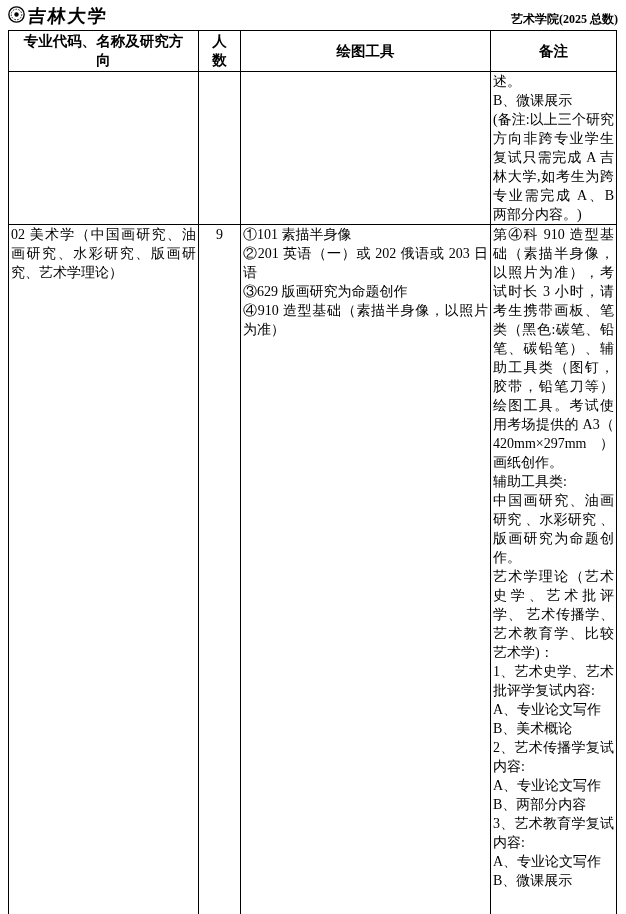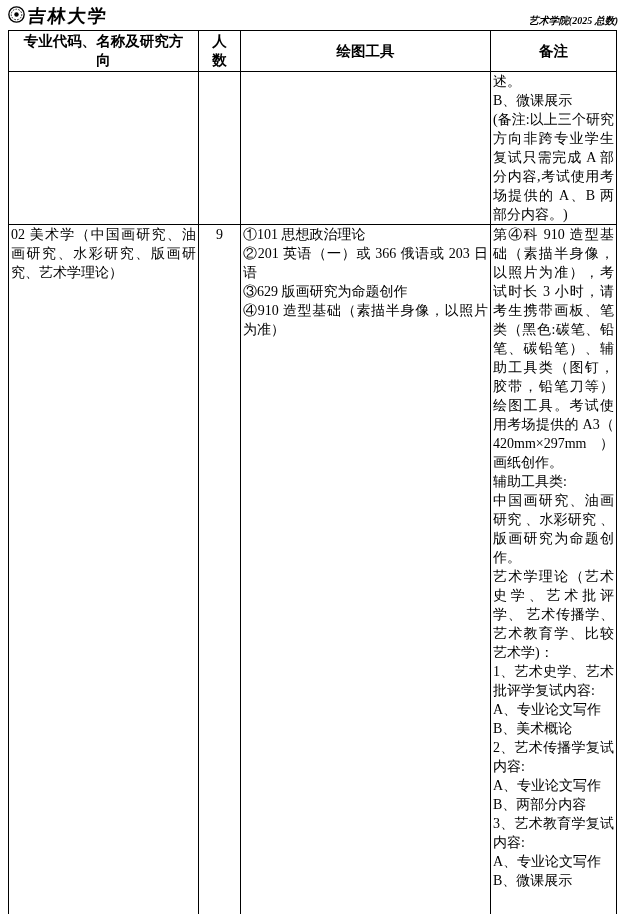--- a/index.html
+++ b/index.html
@@ -14,21 +14,21 @@
     display:flex;justify-content:space-between;align-items:flex-end;
     height:24px;margin-bottom:2px;
   }
   .brand{display:flex;align-items:center;gap:3px;}
   .seal{display:inline-block;}
   .brand-name{
     font-weight:bold;font-size:18px;letter-spacing:2px;
     transform:skewX(-6deg);
     font-family:"DejaVu Serif","Liberation Serif",serif;
   }
-  .college{font-weight:bold;font-size:10px;font-style:italic;}
+  .college{font-weight:bold;font-size:12px;}
   table.doc{
     border-collapse:collapse;table-layout:fixed;
     width:608px;
   }
   table.doc col.c1{width:190px;}
   table.doc col.c2{width:42px;}
   table.doc col.c3{width:250px;}
   table.doc col.c4{width:126px;}
   table.doc th, table.doc td{
     border:1px solid #000000;
@@ -80,31 +80,31 @@
       </tr>
     </thead>
     <tbody>
       <tr class="row-cont">
         <td class="program-cell"></td>
         <td class="count-cell"></td>
         <td class="subjects-cell"></td>
         <td class="remarks-cell">
           <p>述。</p>
           <p>B、微课展示</p>
-          <p>(备注:以上三个研究方向非跨专业学生复试只需完成 A 部分内容,考试使用考场提供的 A、B 两部分内容。)</p>
+          <p>(备注:以上三个研究方向非跨专业学生复试只需完成 A 吉林大学,如考生为跨专业需完成 A、B 两部分内容。)</p>
         </td>
       </tr>
       <tr class="row-main">
         <td class="program-cell">
           <p>02 美术学（中国画研究、油画研究、水彩研究、版画研究、艺术学理论）</p>
         </td>
         <td class="count-cell">9</td>
         <td class="subjects-cell">
-          <p>①101 思想政治理论</p>
-          <p>②201 英语（一）或 366 俄语或 203 日语</p>
+          <p>①101 素描半身像</p>
+          <p>②201 英语（一）或 202 俄语或 203 日语</p>
           <p>③629 版画研究为命题创作</p>
           <p>④910 造型基础（素描半身像，以照片为准）</p>
         </td>
         <td class="remarks-cell">
           <p>第④科 910 造型基础（素描半身像，以照片为准），考试时长 3 小时，请考生携带画板、笔类（黑色:碳笔、铅笔、碳铅笔）、辅助工具类（图钉，胶带，铅笔刀等）绘图工具。考试使用考场提供的 A3（ 420mm×297mm）画纸创作。</p>
           <p>辅助工具类:</p>
           <p>中国画研究、油画研究 、水彩研究 、版画研究为命题创作。</p>
           <p>艺术学理论（艺术史学、艺术批评学、 艺术传播学、艺术教育学、比较艺术学)：</p>
           <p>1、艺术史学、艺术批评学复试内容:</p>
           <p>A、专业论文写作</p>

